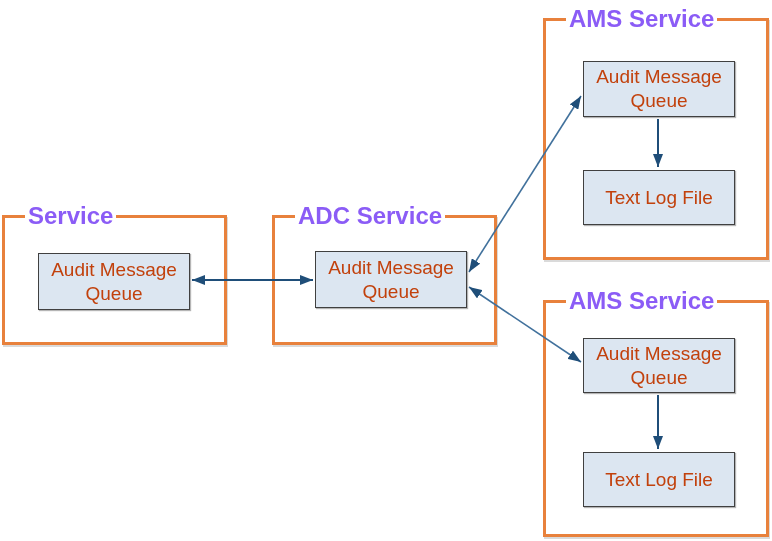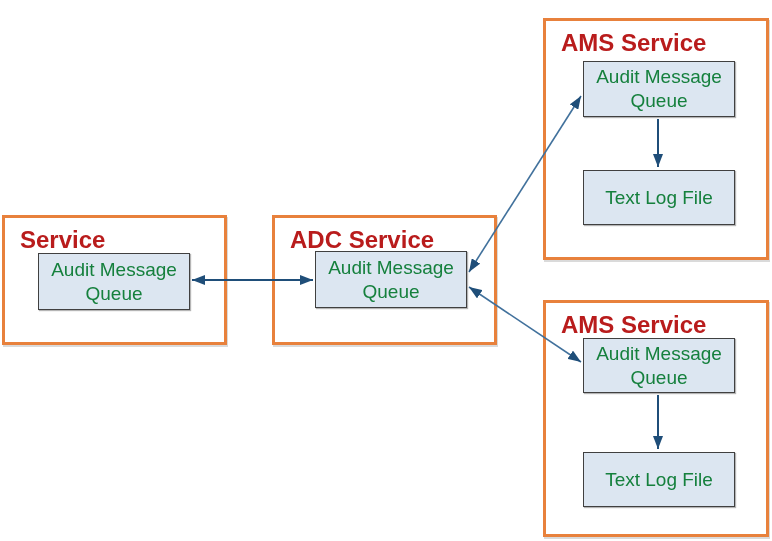--- a/index.html
+++ b/index.html
@@ -18,43 +18,42 @@
   .group {
     position: absolute;
     box-sizing: border-box;
     border: 3px solid #E8813C;
     background: transparent;
     box-shadow: 1px 2px 0 rgba(150,150,150,0.35);
   }
   .group-title {
     position: absolute;
     top: -15px;
-    left: 12px;
+    left: 20px;
     background: #FFFFFF;
     padding: 0 3px;
     font-size: 24px;
     font-weight: bold;
     line-height: 26px;
-    color: #b91c1c;
+    color: #8b5cf6;
     white-space: nowrap;
-    margin-top: 24px;
   }
   .node {
     position: absolute;
     box-sizing: border-box;
     border: 1px solid #404040;
     background: #DCE6F1;
     box-shadow: 1px 1px 1px rgba(120,120,120,0.55);
     display: flex;
     align-items: center;
     justify-content: center;
     text-align: center;
     font-size: 19px;
     line-height: 24px;
-    color: #15803d;
+    color: #c2410c;
     padding: 2px 4px;
   }
   svg.edge-layer {
     position: absolute;
     top: 0;
     left: 0;
     width: 772px;
     height: 541px;
     z-index: 5;
     pointer-events: none;

